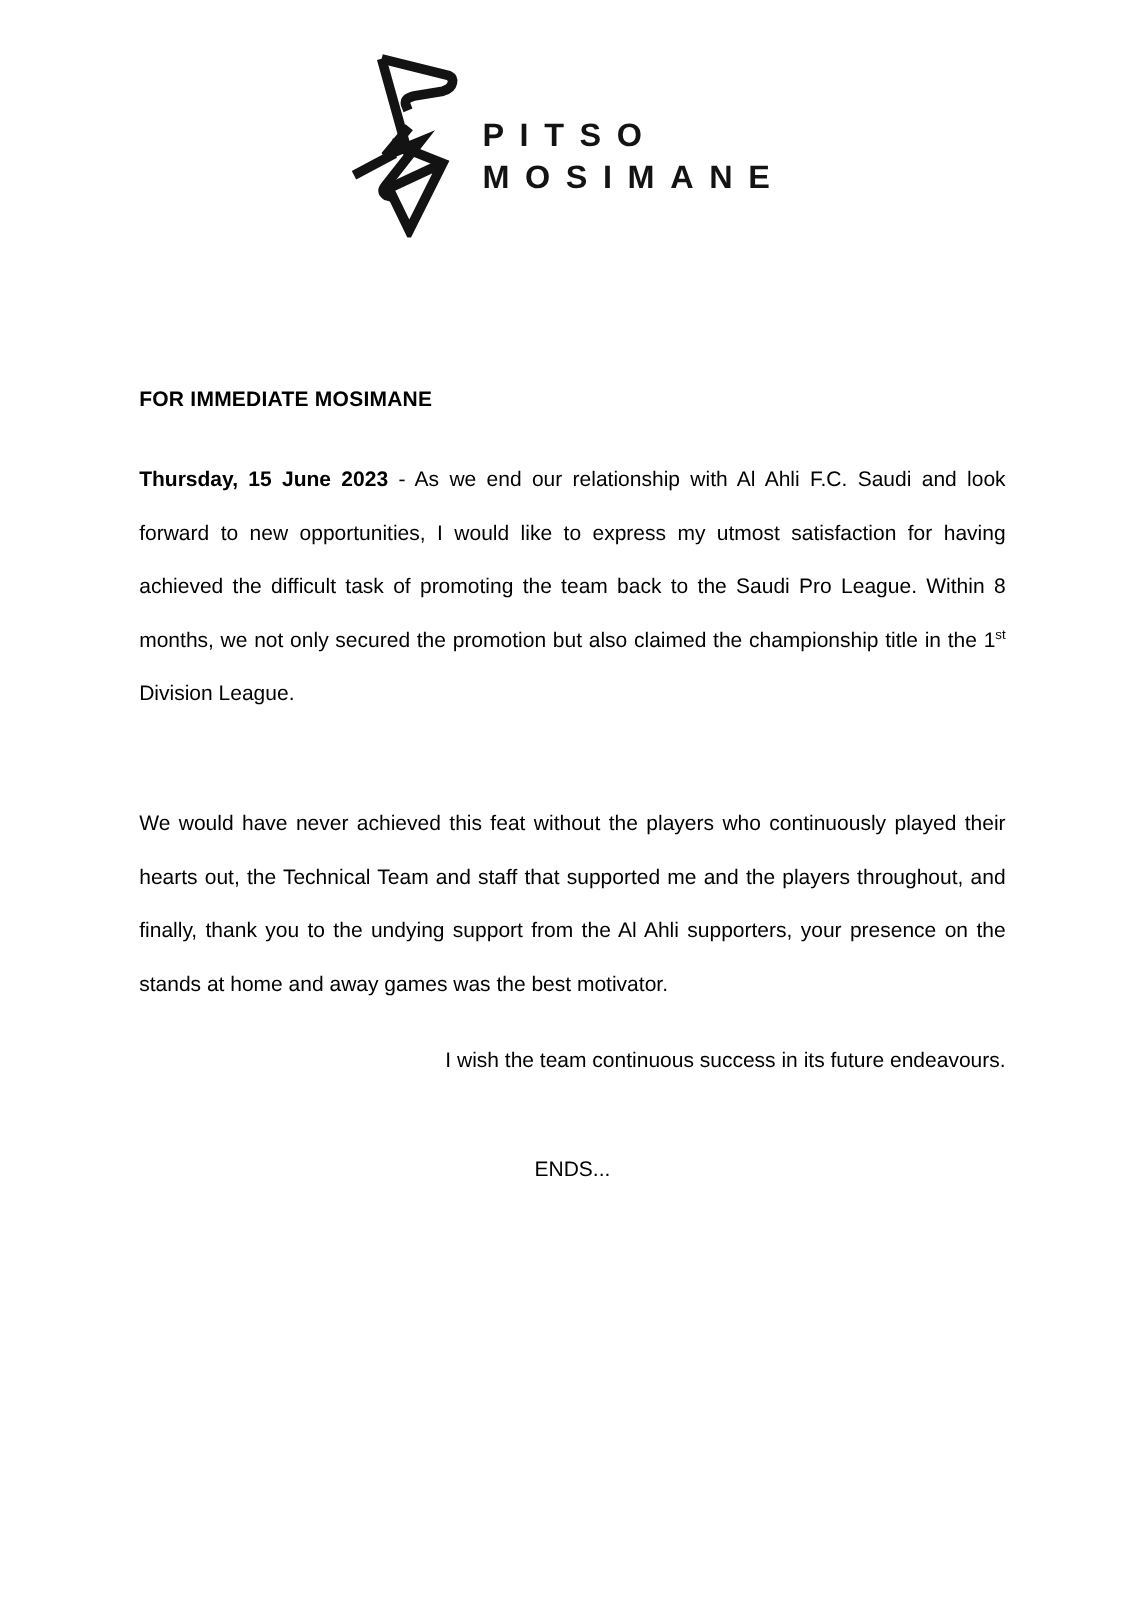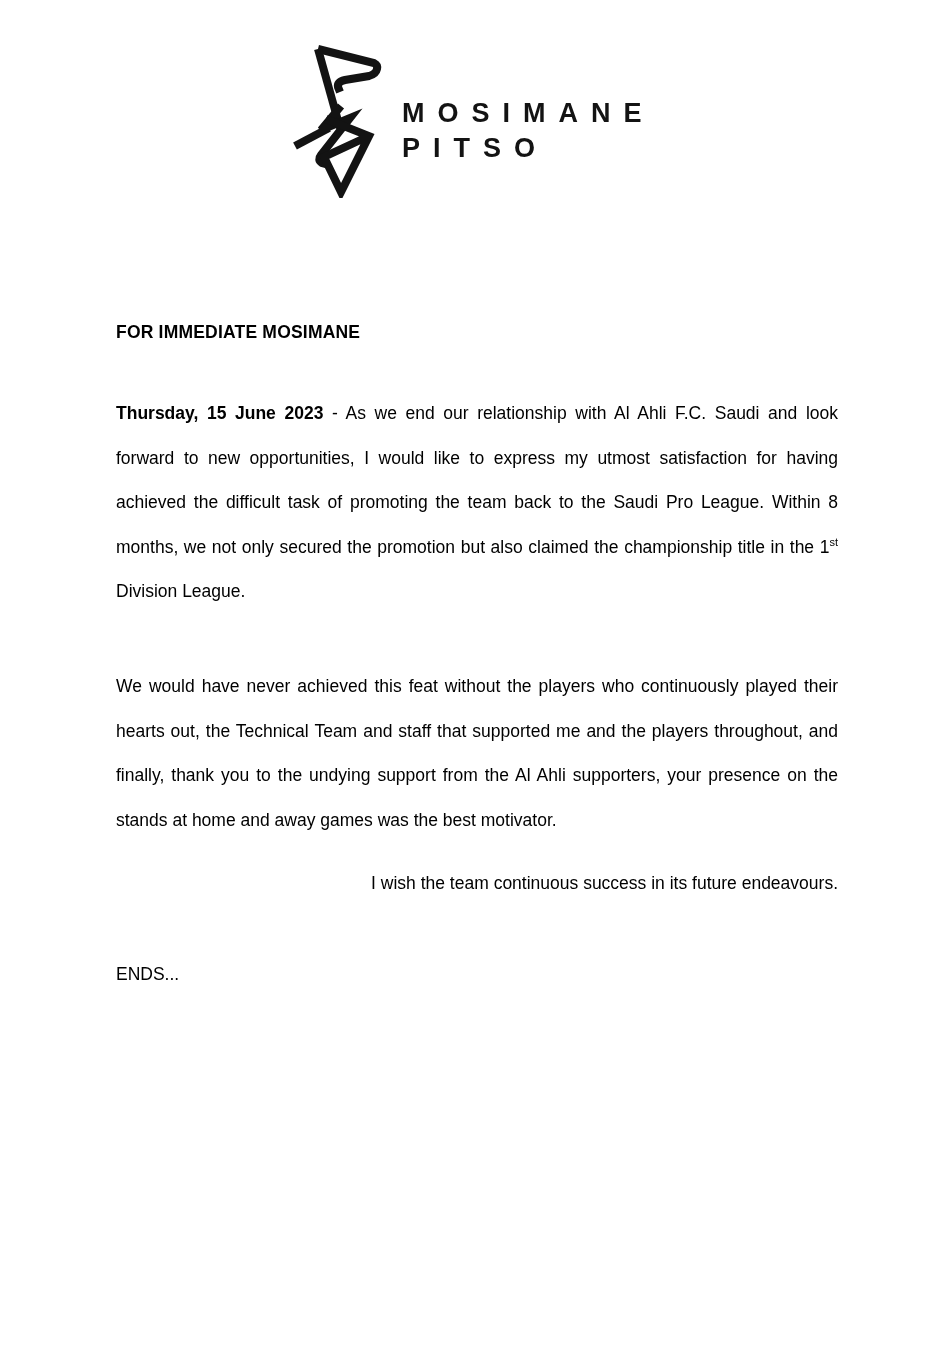--- a/index.html
+++ b/index.html
@@ -60,24 +60,24 @@
     letter-spacing: 0.2px;
   }
   .para {
     position: absolute;
     margin: 0;
     width: 722px;
     font-size: 17.5px;
     line-height: 44.6px;
     text-align: justify;
   }
-  .para.p1 { top: 391px; }
+  .para.p1 { top: 377px; }
   .para.p2 { top: 664px; }
   .para.p3 { top: 861px; text-align: right; }
-  .para.ends { top: 952px; text-align: left; }
+  .para.ends { top: 952px; text-align: center; }
   .para strong { font-weight: bold; }
   .para sup {
     font-size: 11px;
     line-height: 0;
     vertical-align: super;
   }
 </style>
 </head>
 <body>
 
@@ -90,22 +90,22 @@
 
       <path d="M25,11 L47,90"></path>
 
       <path d="M2,108 L36,90"></path>
 
       <path d="M48,68 L28,92 L57,80 L28,117 Q24,122 29,125 L36,127"></path>
 
       <path d="M33,81 L76,98 L48,154 L31,119 L76,98"></path>
     </svg>
     <div class="logo-text">
+      <div>PITSO</div>
       <div>MOSIMANE</div>
-      <div>PITSO</div>
     </div>
   </header>
 
   <main class="content">
     <h1 class="release">FOR IMMEDIATE MOSIMANE</h1>
 
     <p class="para p1"><strong>Thursday, 15 June 2023</strong><span> - </span><span>As we end our relationship with Al Ahli F.C. Saudi and look forward to new opportunities, I would like to express my utmost satisfaction for having achieved the difficult task of promoting the team back to the Saudi Pro League. Within 8 months, we not only secured the promotion but also claimed the championship title in the 1</span><sup>st</sup><span> Division League.</span></p>
 
     <p class="para p2">We would have never achieved this feat without the players who continuously played their hearts out, the Technical Team and staff that supported me and the players throughout, and finally, thank you to the undying support from the Al Ahli supporters, your presence on the stands at home and away games was the best motivator.</p>
 

